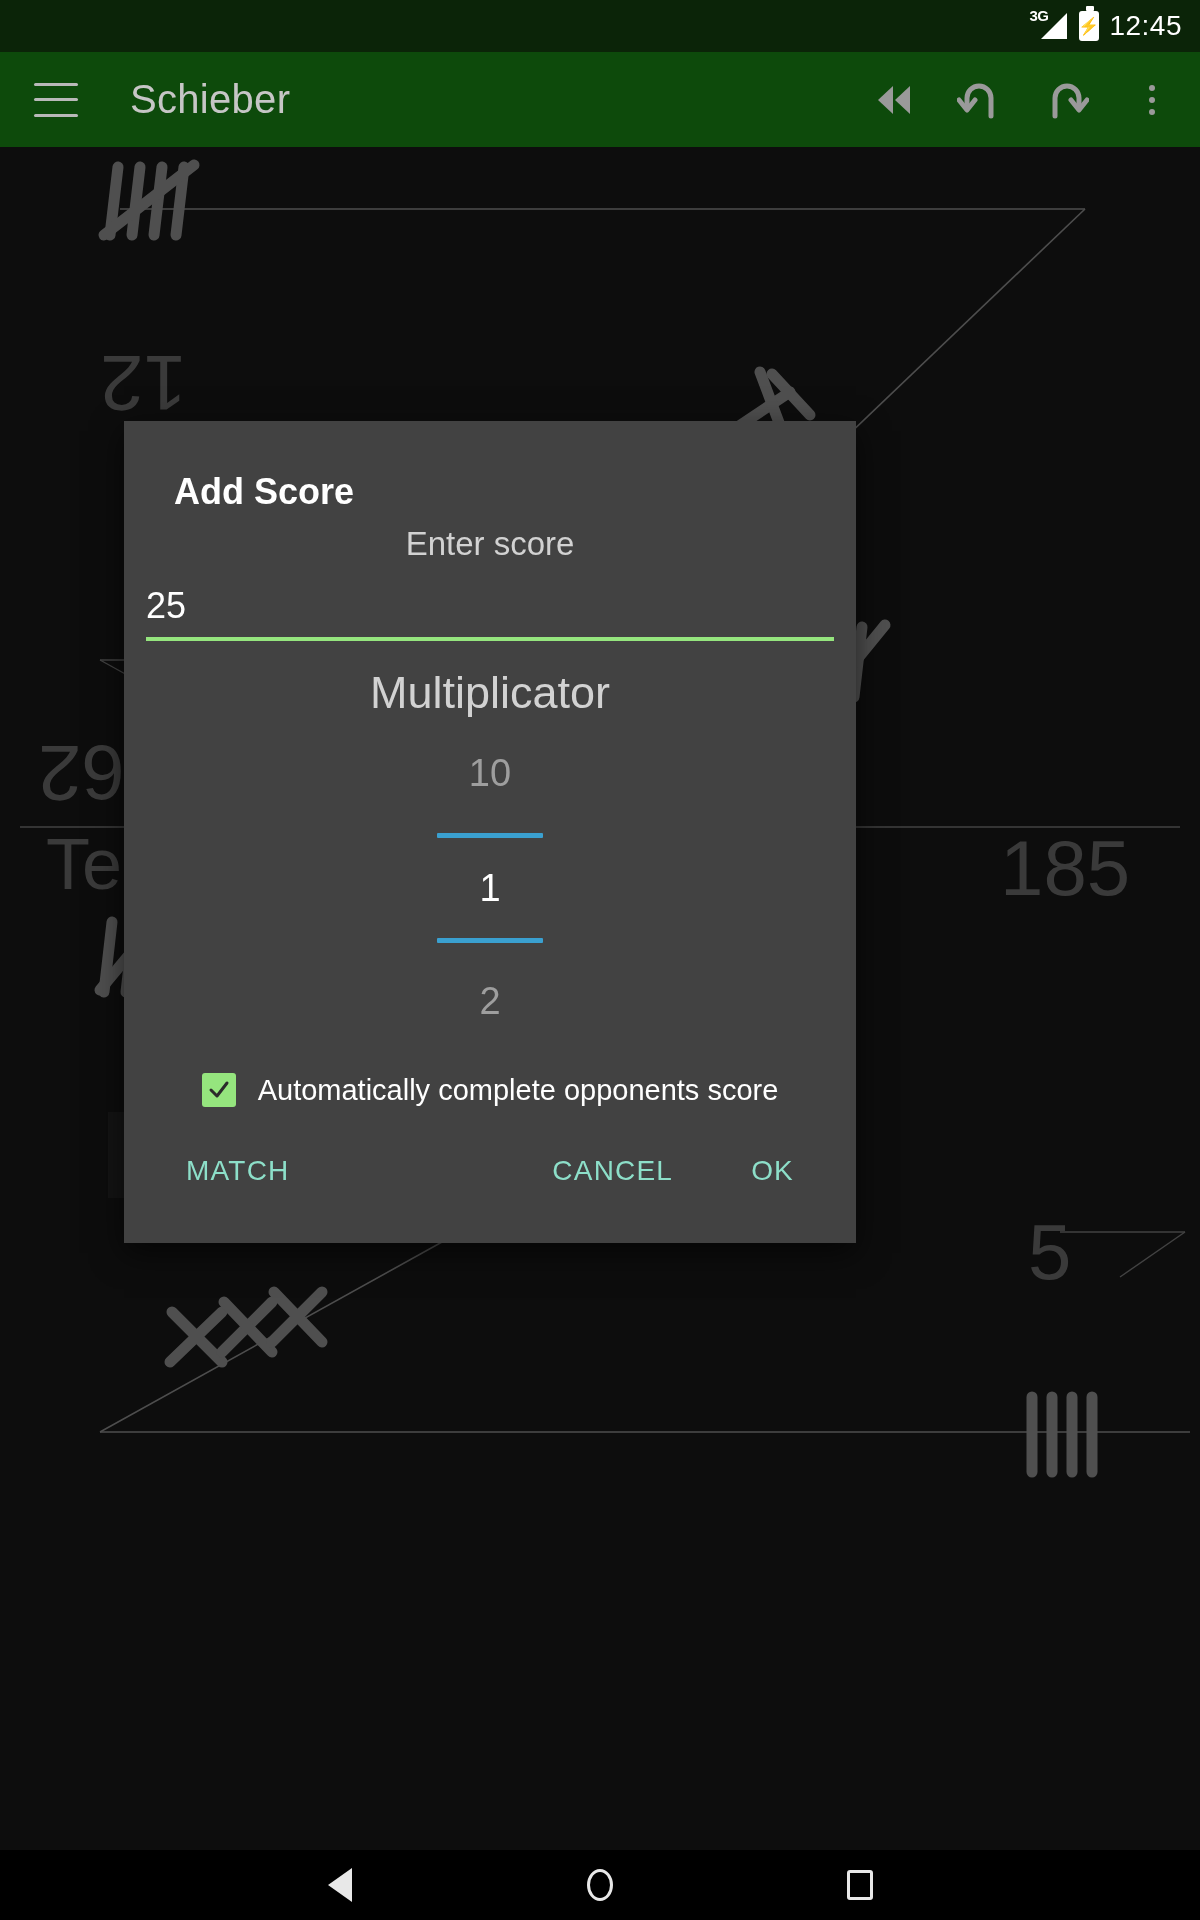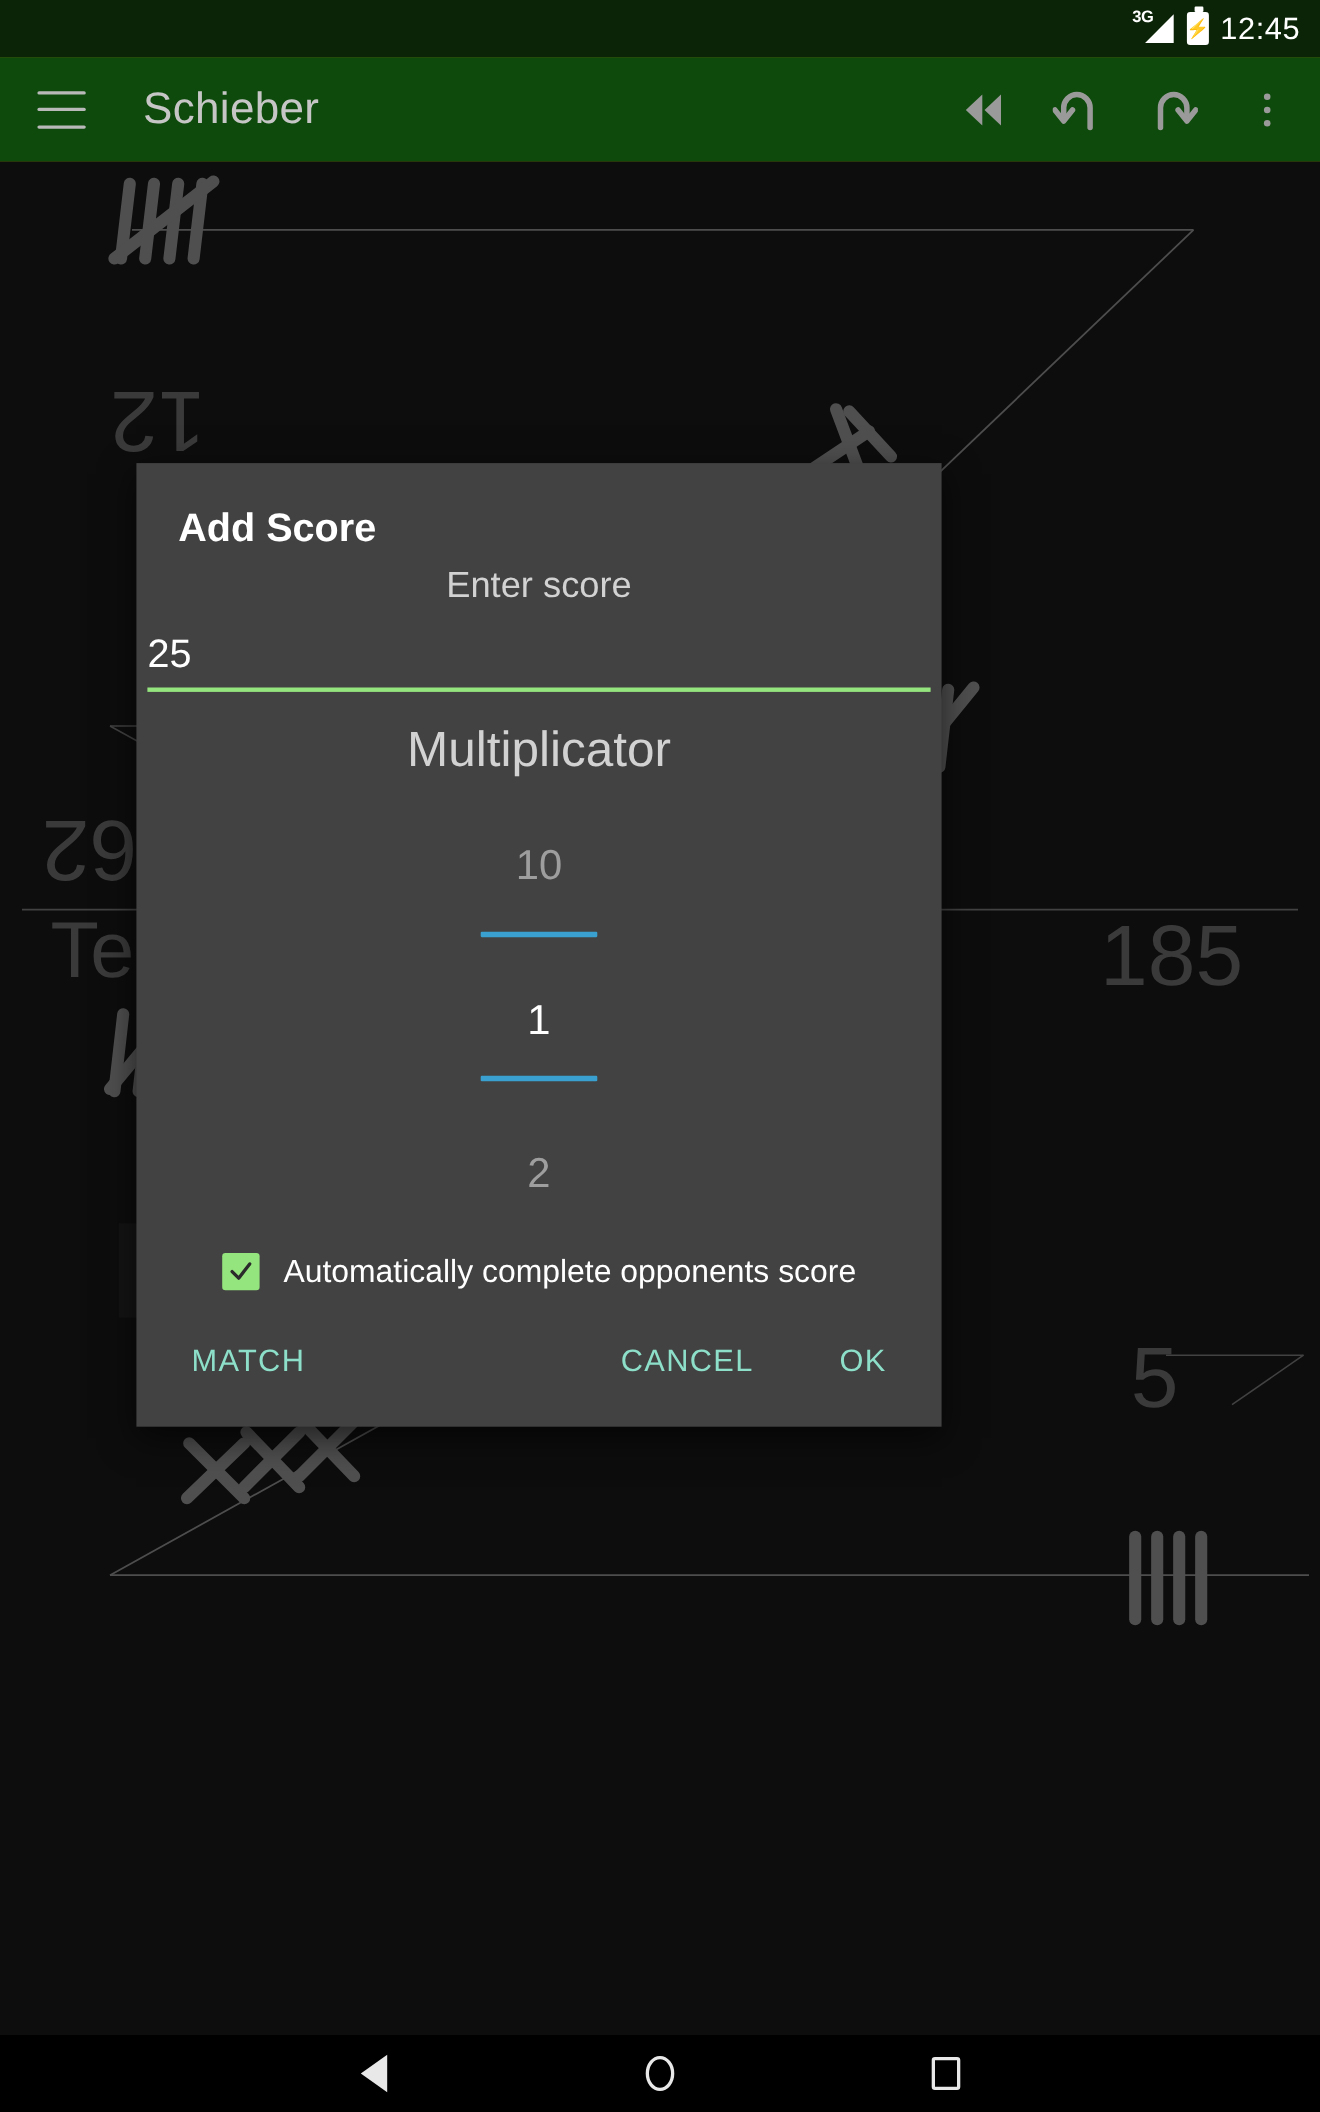--- a/index.html
+++ b/index.html
@@ -5,21 +5,21 @@
   * { box-sizing: border-box; margin: 0; padding: 0; }
   html, body {
     width: 1200px; height: 1920px;
     background: #000;
     font-family: "Liberation Sans", sans-serif;
     overflow: hidden;
   }
   #screen {
     position: relative;
     width: 1200px; height: 1920px;
-    background: #a16207;
+    background: #15803d;
     overflow: hidden;
   }
 
   
   #statusbar {
     position: absolute; top: 0; left: 0;
     width: 1200px; height: 52px;
     background: #0b2408;
     display: flex; align-items: center; justify-content: flex-end;
     padding-right: 18px;
@@ -126,21 +126,21 @@
   #fab .plus::after { top: 0; left: 24px; height: 52px; width: 4px; }
 
   
   #scrim { position: absolute; inset: 147px 0 70px 0; background: rgba(0,0,0,0.35); }
   #dialog {
     position: absolute;
     left: 124px; top: 421px;
     width: 732px;
     background: #424242;
     box-shadow: 0 10px 30px rgba(0,0,0,0.6);
-    padding: 0;
+    padding: 12px;
     z-index: 10;
   }
   #dlg-title {
     font-size: 36px; font-weight: bold; color: #ffffff;
     padding: 38px 38px 0 38px;
   }
   .field-label {
     text-align: center;
     font-size: 33px;
     color: #d2d2d2;
@@ -173,21 +173,20 @@
   #picker {
     margin-top: 26px;
     display: flex; flex-direction: column; align-items: center;
   }
   .pk-val {
     font-size: 38px;
     color: #9e9e9e;
     height: 56px; line-height: 56px;
     text-align: center; width: 160px;
     cursor: pointer;
-    margin-top: 26px;
   }
   .pk-sep {
     width: 106px; height: 5px; background: #3aa0d0; border-radius: 1px;
   }
   .pk-gap-top { height: 32px; }
   .pk-gap-bot { height: 30px; }
   .pk-val.selected { color: #ffffff; }
   .pk-mid-gap { height: 22px; }
 
   

